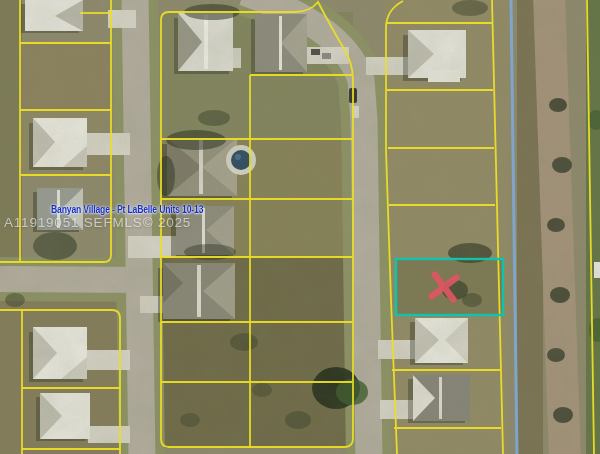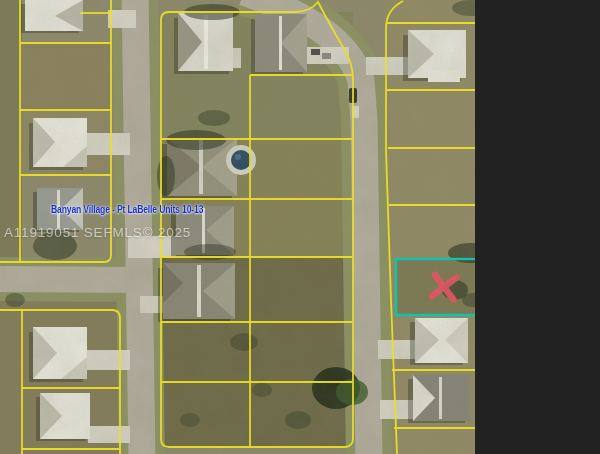--- a/index.html
+++ b/index.html
@@ -1,30 +1,30 @@
 <!DOCTYPE html>
 <html><head>
 <meta charset="utf-8">
 <style>
   html,body{margin:0;padding:0;background:#222;}
   .stage{
-    position:relative;width:475px;height:454px;overflow:hidden;
+    position:relative;width:600px;height:454px;overflow:hidden;
     font-family:"Liberation Sans", sans-serif;
   }
   .stage svg{position:absolute;left:0;top:0;}
   .wm-title{
     position:absolute;left:51px;top:203px;
     font-size:10.5px;font-weight:bold;color:#1b2fbe;white-space:nowrap;
     transform:scaleX(.82);transform-origin:left center;letter-spacing:-.2px;
     text-shadow:0 0 3px rgba(235,242,255,.95),0 0 1px rgba(255,255,255,.9),0 1px 2px rgba(210,225,255,.8);
   }
   .wm-id{
     position:absolute;left:4px;top:215px;
     font-size:13.5px;color:rgba(255,255,255,.58);white-space:nowrap;
-    letter-spacing:.8px;text-shadow:0 1px 2px rgba(40,40,30,.25);margin-top:10px;
+    letter-spacing:.8px;text-shadow:0 1px 2px rgba(40,40,30,.25);
   }
 </style>
 </head>
 <body>
 
 <div class="stage">
 <svg width="600" height="454" viewBox="0 0 600 454">
   <defs>
     <filter id="mottle" x="0" y="0" width="100%" height="100%">
       <feTurbulence type="fractalNoise" baseFrequency="0.035" numOctaves="3" seed="7"></feTurbulence>

